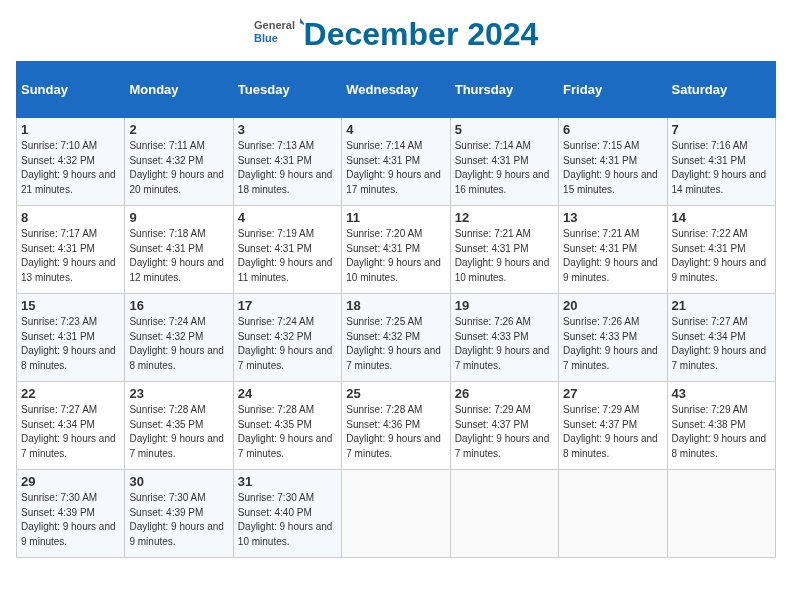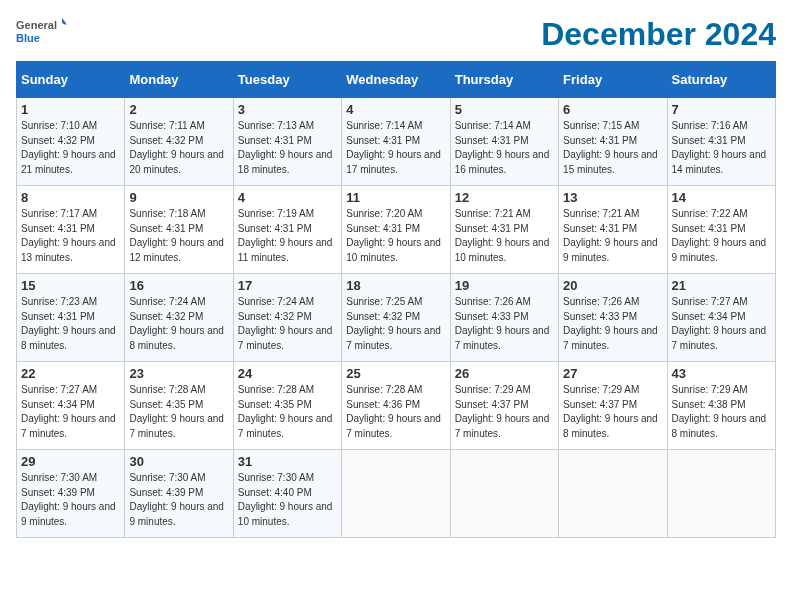--- a/index.html
+++ b/index.html
@@ -5,21 +5,21 @@
     * { box-sizing: border-box; margin: 0; padding: 0; }
     body {
       font-family: Arial, sans-serif;
       background: #fff;
       width: 792px;
       min-height: 612px;
       padding: 16px;
     }
     .header-area {
       display: flex;
-      justify-content: space-between;
+      justify-content: center;
       align-items: flex-start;
       margin-bottom: 8px;
     }
     .logo {
       display: flex;
       align-items: center;
       gap: 4px;
     }
     .title-area {
       text-align: right;
@@ -36,21 +36,21 @@
     table {
       width: 100%;
       border-collapse: collapse;
       table-layout: fixed;
     }
     thead tr th {
       background-color: #1a6bc1;
       color: #fff;
       font-size: 13px;
       font-weight: bold;
-      padding: 10px 4px;
+      padding: 20px 4px;
       text-align: left;
       border: 1px solid #1a6bc1;
     }
     tbody tr td {
       border: 1px solid #ccc;
       vertical-align: top;
       padding: 4px 4px 6px 4px;
       font-size: 10.5px;
       color: #333;
       background: #fff;

